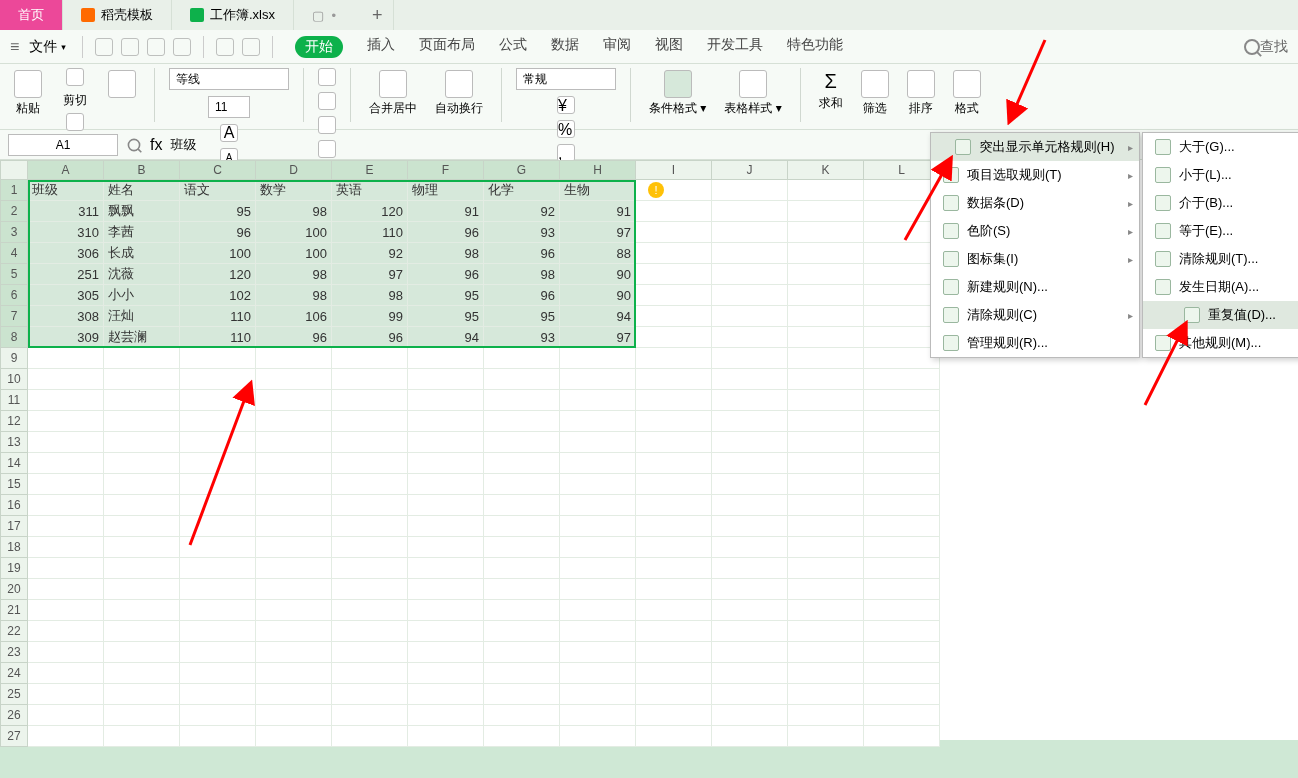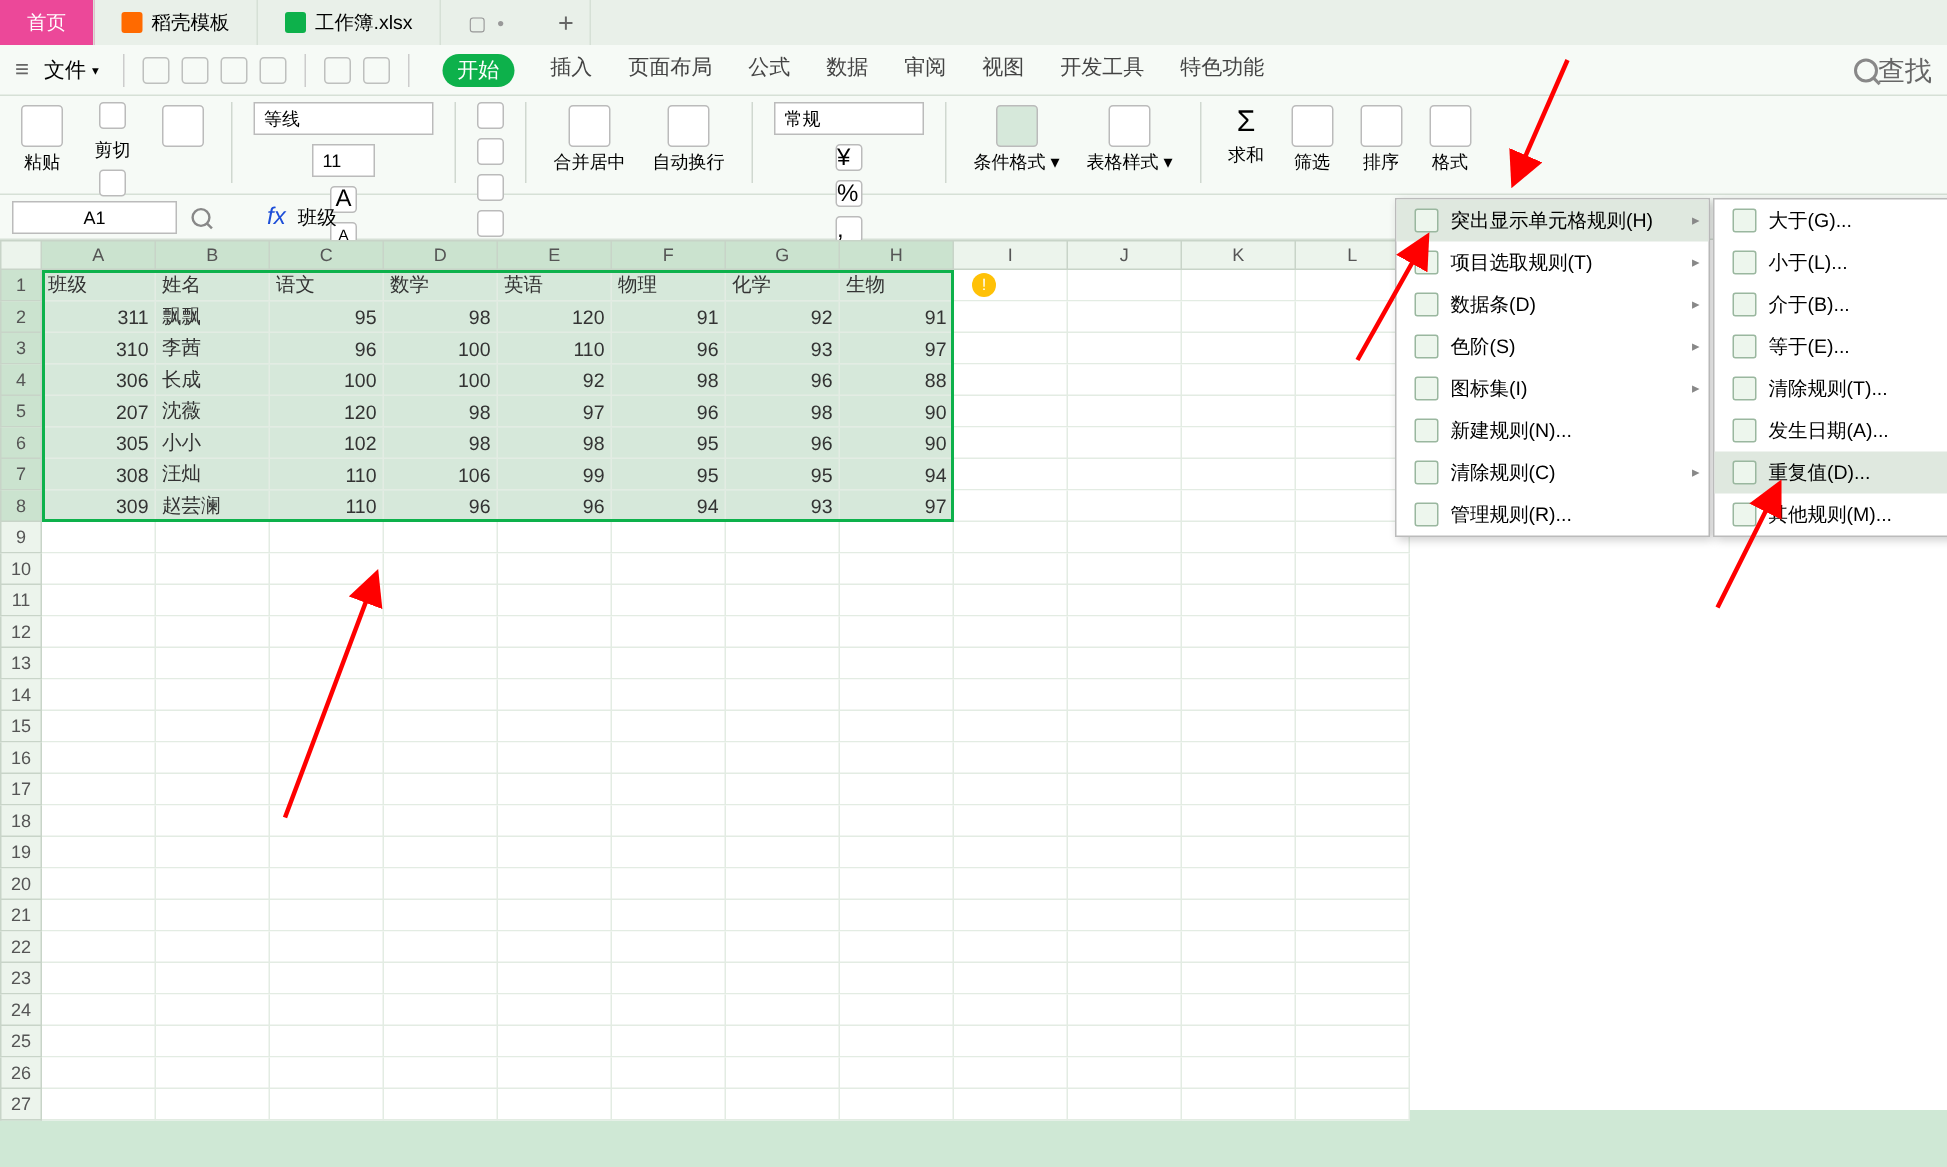--- a/index.html
+++ b/index.html
@@ -15,40 +15,40 @@
   .new-tab { width: 40px; text-align: center; font-size: 18px; color: #666; }
 
   
   .ribbon-bar { display: flex; align-items: center; height: 34px; background: #f6faf6; padding: 0 10px; gap: 4px; border-bottom: 1px solid #d6e0d6;}
   .file-btn { font-size: 14px; padding: 2px 6px; display:flex; align-items:center; gap:4px;}
   .qat-icon { width: 18px; height: 18px; border: 1px solid #999; border-radius: 3px; opacity: .6; margin: 0 2px;}
   .sep { width: 1px; height: 22px; background: #ccc; margin: 0 6px; }
   .tabs { display: flex; gap: 24px; margin-left: 12px; font-size: 14px; color: #444;}
   .tabs span { cursor: pointer; }
   .tab-active { background: #0db14b; color: #fff; padding: 2px 10px; border-radius: 12px; }
-  .search { display:flex; align-items:center; gap:0; margin-left:auto; color:#666; font-size:18px; }
+  .search { display:flex; align-items:center; gap:0; margin-left:auto; color:#666; font-size:14px; }
   .search-circle{ width:16px;height:16px;border:2px solid #888;border-radius:50%; position:relative;}
   .search-circle::after{content:'';position:absolute;width:6px;height:2px;background:#888;bottom:-2px;right:-4px;transform:rotate(45deg);}
 
   
   .toolbar { display: flex; align-items: flex-start; height: 66px; background: #f6faf6; padding: 4px 10px; gap: 10px; border-bottom:1px solid #d6e0d6;}
   .tool-ic { width:22px;height:22px;border:1px solid #bbb;border-radius:3px;background:#fff; }
   .tool-ic.sm{width:18px;height:18px;}
   .row { display:flex; gap:6px; align-items:center;flex-direction:column;}
   .font-name{ width:120px;height:22px;border:1px solid #bbb;background:#fff;font-size:12px;padding:0 6px;display:flex;align-items:center;}
   .font-size{ width:42px;height:22px;border:1px solid #bbb;background:#fff;font-size:12px;padding:0 6px;display:flex;align-items:center;}
   .btn-label{font-size:12px;text-align:center;}
   .big-btn{display:flex;flex-direction:column;align-items:center;gap:2px;font-size:12px;padding:2px 4px;}
   .big-btn .tool-ic{width:28px;height:28px;}
   .vline{width:1px;height:54px;background:#d0d8d0;margin:0 4px;}
 
   
   .formula-bar{display:flex;align-items:center;height:30px;background:#f6faf6;border-bottom:1px solid #d6e0d6;padding:0 8px;gap:8px;}
   .cell-ref{width:110px;height:22px;border:1px solid #bbb;background:#fff;font-size:12px;display:flex;align-items:center;justify-content:center;}
-  .fx{font-style:italic;color:#1d4ed8;margin-left:28px;}
+  .fx{color:#000000;}
   .formula-input{flex:1;height:22px;border:none;background:transparent;font-size:13px;}
 
   
   .sheet{position:relative;background:#fff;height:580px;}
   .corner{position:absolute;left:0;top:0;width:28px;height:20px;background:#ecf4ec;border:1px solid #c8d4c8;}
   .col-headers{position:absolute;left:28px;top:0;display:flex;}
   .col-h{width:76px;height:20px;background:#ecf4ec;border:1px solid #c8d4c8;border-left:none;text-align:center;font-size:12px;color:#555;display:flex;align-items:center;justify-content:center;}
   .col-h.sel{background:#cbe3cf;}
   .row-headers{position:absolute;left:0;top:20px;}
   .row-h{width:28px;height:21px;background:#ecf4ec;border:1px solid #c8d4c8;border-top:none;text-align:center;font-size:12px;color:#555;display:flex;align-items:center;justify-content:center;}
@@ -58,21 +58,21 @@
   .cell{width:76px;height:21px;border-right:1px solid #e3ece3;border-bottom:1px solid #e3ece3;font-size:13px;padding:0 4px;display:flex;align-items:center;justify-content:flex-end;background:#fff;color:#333;}
   .cell.txt{justify-content:flex-start;}
   .cell.in-sel{background:#d6e8da;}
   .sel-box{position:absolute;border:2px solid #0db14b;pointer-events:none;}
   .warning-badge{position:absolute;width:16px;height:16px;border-radius:50%;background:#ffc107;color:#fff;font-size:11px;display:flex;align-items:center;justify-content:center;}
 
   
   .menu{position:absolute;background:#fff;border:1px solid #bbb;box-shadow:2px 2px 6px rgba(0,0,0,.2);font-size:13px;}
   .menu-item{display:flex;align-items:center;gap:8px;padding:5px 12px;white-space:nowrap;position:relative;}
   .menu-item .mic{width:16px;height:16px;border:1px solid #9ab79f;background:#edf6ed;border-radius:2px;}
-  .menu-item.hl{background:#dfe8df;}
+  .menu-item.hl{background:#dfe8df;justify-content:center;}
   .menu-item .sub-caret{position:absolute;right:6px;color:#888;font-size:10px;}
   .menu1{left:930px;top:132px;width:210px;}
   .menu2{left:1142px;top:132px;width:176px;}
 
   
   .arrow{position:absolute;pointer-events:none;}
   .arrow svg{overflow:visible;}
 </style>
 </head>
 <body>
@@ -338,21 +338,21 @@
         <div class="cell in-sel">92</div>
         <div class="cell in-sel">98</div>
         <div class="cell in-sel">96</div>
         <div class="cell in-sel">88</div>
         <div class="cell"></div>
         <div class="cell"></div>
         <div class="cell"></div>
         <div class="cell"></div>
       </div>
       <div class="srow">
-        <div class="cell in-sel">207</div>
+        <div class="cell in-sel">251</div>
         <div class="cell in-sel txt">沈薇</div>
         <div class="cell in-sel">120</div>
         <div class="cell in-sel">98</div>
         <div class="cell in-sel">97</div>
         <div class="cell in-sel">96</div>
         <div class="cell in-sel">98</div>
         <div class="cell in-sel">90</div>
         <div class="cell"></div>
         <div class="cell"></div>
         <div class="cell"></div>

